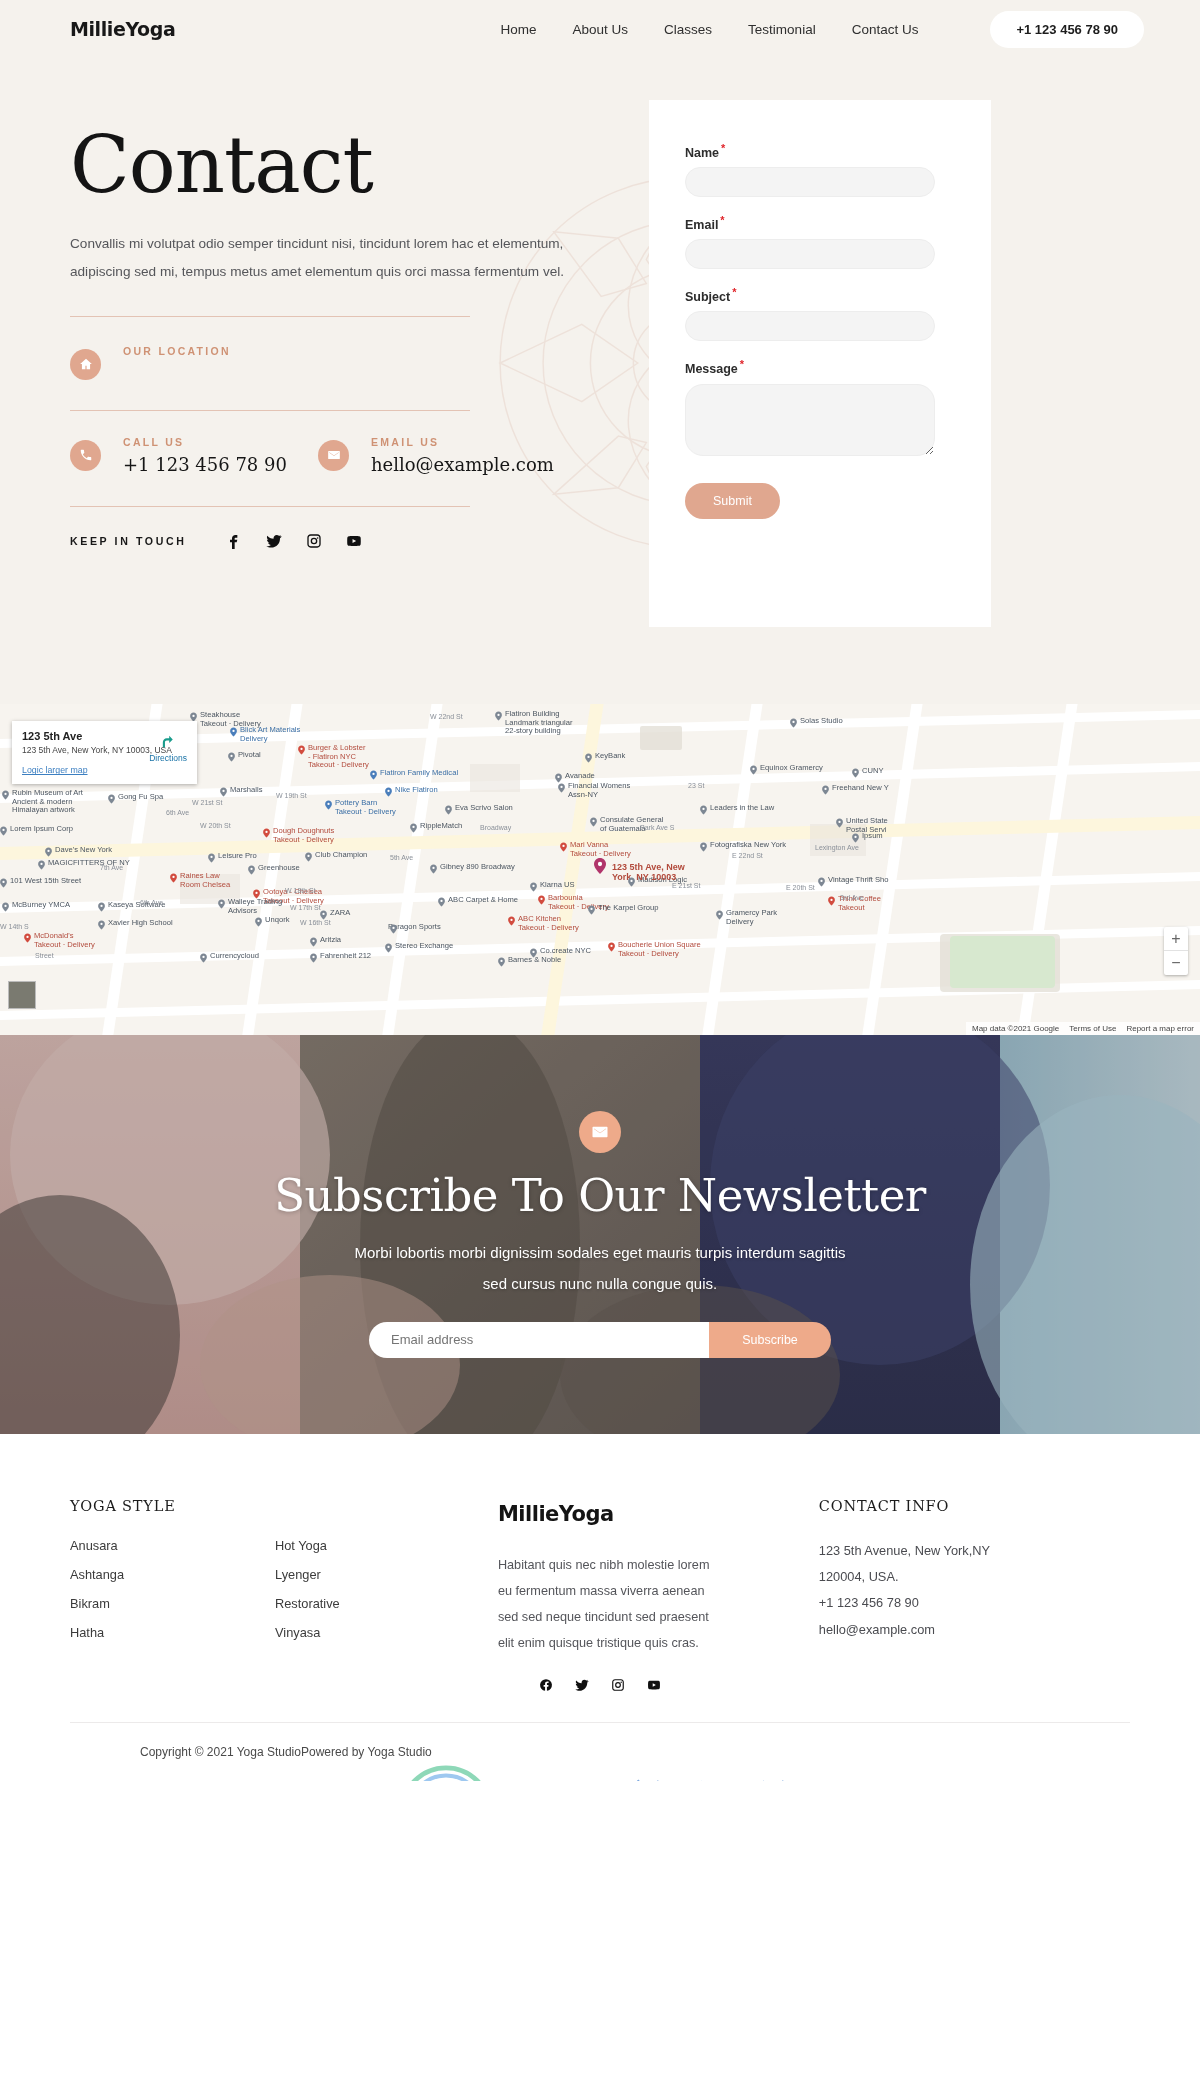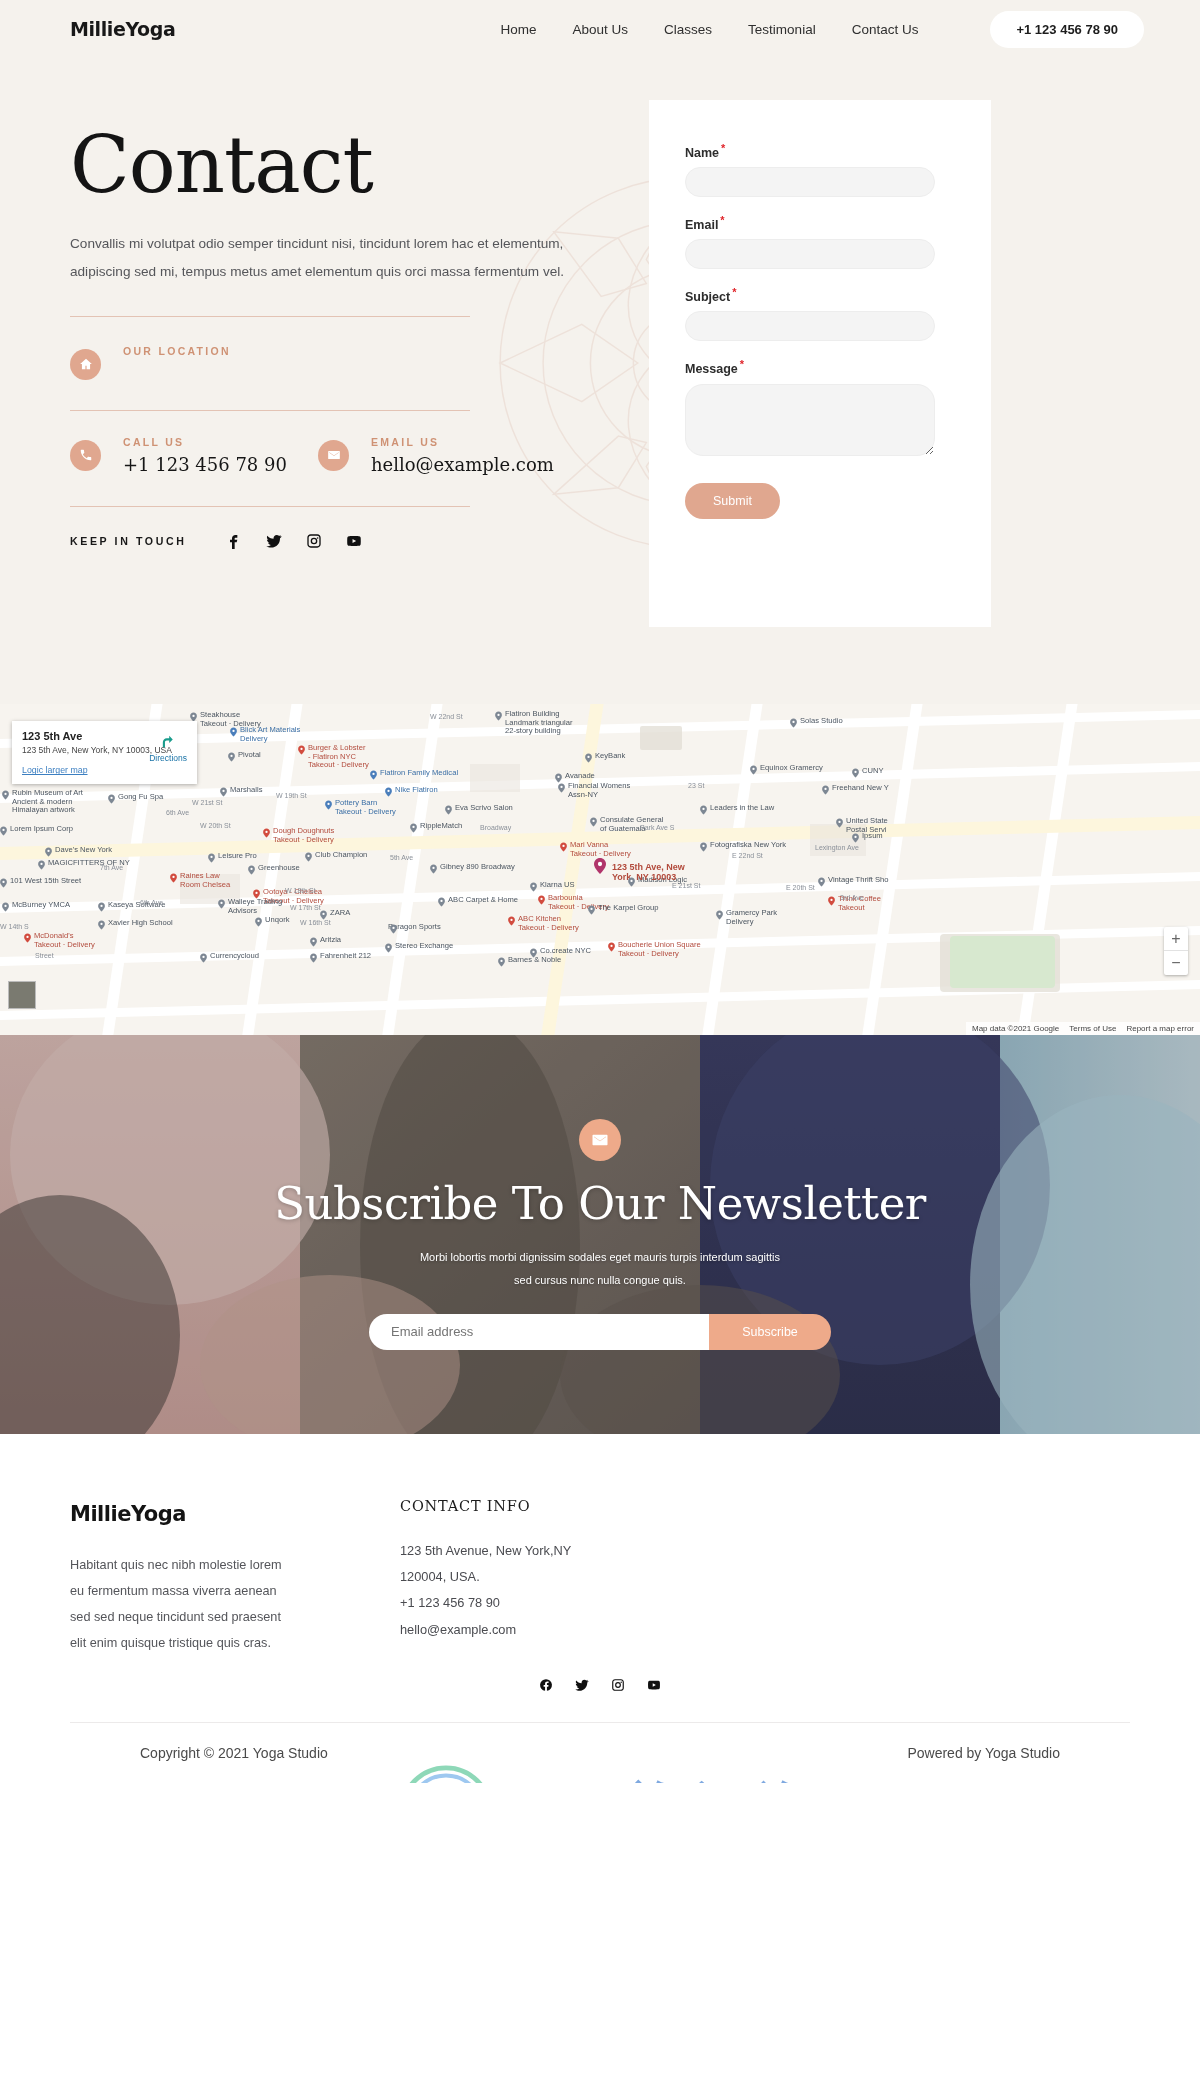--- a/index.html
+++ b/index.html
@@ -260,21 +260,21 @@
     background: #eeaa8a; margin: 0 auto 16px;
     display: flex; align-items: center; justify-content: center;
   }
   .nl-icon svg { width: 18px; height: 18px; fill: #fff; }
   .nl-title {
     font-family: "DejaVu Serif", serif;
     font-size: 45px; font-weight: 400; letter-spacing: -0.5px;
     text-shadow: 0 1px 4px rgba(0,0,0,.25);
   }
   .nl-sub {
-    margin-top: 16px; font-size: 11px; line-height: 2.05;
+    margin-top: 16px; font-size: 15px; line-height: 2.05;
     white-space: pre-line; text-shadow: 0 1px 3px rgba(0,0,0,.3);
   }
   .nl-form { margin-top: 22px; display: flex; justify-content: center; }
   .nl-form input {
     width: 340px; height: 36px;
     border: none; border-radius: 22px 0 0 22px;
     padding: 0 22px; font-size: 13px;
     font-family: "Liberation Sans", sans-serif;
     background: #fff; color: #333; outline: none;
   }
@@ -327,22 +327,22 @@
   .wp-text {
     font-family: "DejaVu Sans", sans-serif;
     font-size: 62px; font-weight: bold;
     color: #9fc3f0; letter-spacing: 1px;
     -webkit-text-stroke: 2px #7fa9e0;
   }
 
   .footer-bottom {
     border-top: 1px solid #eceaea;
     padding: 22px 70px;
-    display: flex; justify-content: space-between;
-    font-size: 14px; color: #4a4a4a;
+    display: flex; justify-content: flex-start;
+    font-size: 12px; color: #4a4a4a;
     position: relative; z-index: 1;
   }
 </style>
 </head>
 <body>
 
 <div class="page">
 
   <div class="header">
     <div class="brand">MillieYoga</div>
@@ -955,20 +955,37 @@
 sed cursus nunc nulla congue quis.</div>
       <div class="nl-form">
         <input type="text" placeholder="Email address" style="">
         <button>Subscribe</button>
       </div>
     </div>
   </div>
 
   <div class="footer">
     <div class="footer-cols">
+      <div class="fcol-styles">
+        <div class="fhead">YOGA STYLE</div>
+        <div class="styles-grid">
+          <ul>
+            <li>Anusara</li>
+            <li>Ashtanga</li>
+            <li>Bikram</li>
+            <li>Hatha</li>
+          </ul>
+          <ul>
+            <li>Hot Yoga</li>
+            <li>Lyenger</li>
+            <li>Restorative</li>
+            <li>Vinyasa</li>
+          </ul>
+        </div>
+      </div>
 
       <div class="fcol-brand">
         <div class="fbrand">MillieYoga</div>
         <div class="fbrand-desc">Habitant quis nec nibh molestie lorem eu fermentum massa viverra aenean sed sed neque tincidunt sed praesent elit enim quisque tristique quis cras.</div>
       </div>
 
       <div class="fcol-contact">
         <div class="fhead">CONTACT INFO</div>
         <div class="fcontact-line">123 5th Avenue, New York,NY</div>
         <div class="fcontact-line">120004, USA.</div>

